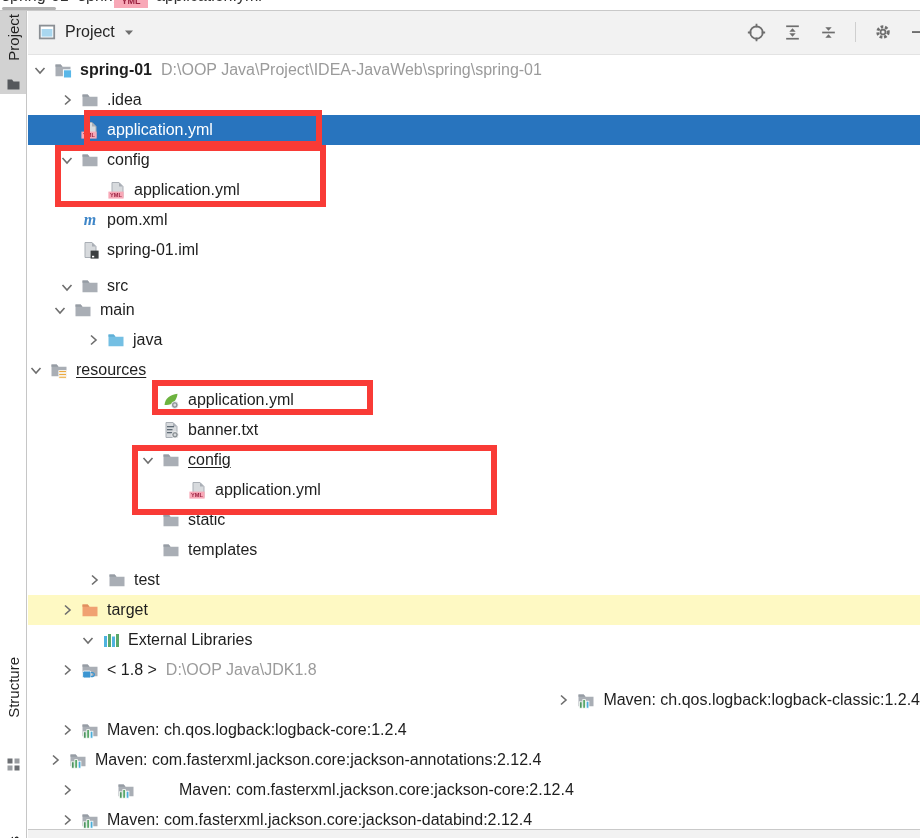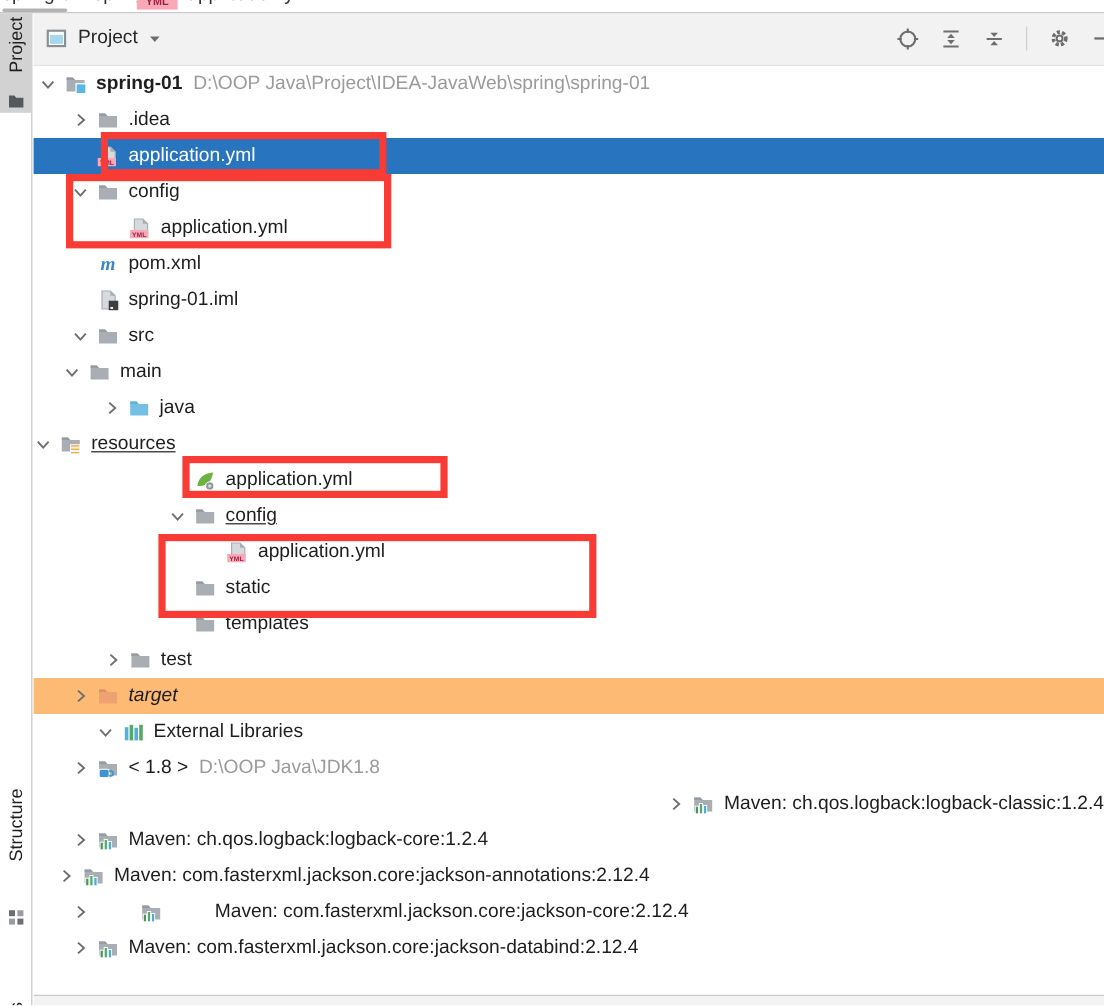--- a/index.html
+++ b/index.html
@@ -33,21 +33,21 @@
   .tb-title{font-size:16px;color:#262626;margin:0 6px 0 9px;}
   .tb-right{margin-left:auto;display:flex;align-items:center;gap:17px;}
   .tb-btn{line-height:0;cursor:default;}
   .tb-sep{width:1px;height:20px;background:#CFCFCF;}
   .tb-dash{margin-right:-8px;}
 
   
   .tree{position:absolute;top:45px;left:0;width:892px;}
   .tree-row{height:30px;display:flex;align-items:center;font-size:16px;color:#1E1E1E;white-space:nowrap;}
   .tree-row.selected{background:#2874BE;color:#FFFFFF;}
-  .tree-row.row-yellow{background:#fdba74;font-style:italic;}
+  .tree-row.row-yellow{background:#fef9c3;}
   .chev{width:16px;height:16px;margin-right:6px;flex:none;line-height:0;}
   .nicon{width:18px;height:18px;margin-right:8px;flex:none;line-height:0;position:relative;}
   .lbl{}
   .lbl.bold{font-weight:bold;}
   .lbl.underline{text-decoration:underline;text-underline-offset:2px;}
   .fpath{color:#9B9B9B;margin-left:9px;}
 
   .bottomstrip{position:absolute;left:28px;top:829px;width:892px;height:9px;background:#F2F2F2;
                border-top:1px solid #C9C9C9;box-sizing:border-box;z-index:3;}
 
@@ -210,21 +210,21 @@
         <div class="tree-row" style="padding-left: 31px;">
           <span class="chev"></span>
           <span class="nicon"><svg width="18" height="18" viewBox="0 0 18 18">
               <path d="M4 1.5h7l4 4v11H4z" fill="#D7DADD" stroke="#A9AEB5" stroke-width="1"></path>
               <path d="M11 1.5l4 4h-4z" fill="#A9AEB5"></path>
               <rect x="9.6" y="9.6" width="8" height="8" fill="#3B3E40"></rect>
               <rect x="11" y="14.8" width="2.2" height="1.6" fill="#FFFFFF"></rect>
             </svg></span>
           <span class="lbl">spring-01.iml</span>
         </div>
-        <div class="tree-row" style="padding-left: 31px;">
+        <div class="tree-row" style="padding-left: 31px; align-items: flex-end;">
           <span class="chev"><svg width="16" height="16" viewBox="0 0 16 16">
               <path d="M3.5 6L8 11l4.5-5" fill="none" stroke="#6E6E6E" stroke-width="1.6"></path>
             </svg></span>
           <span class="nicon"><svg width="18" height="18" viewBox="0 0 18 18">
               <path d="M1.5 3.5h5.2l1.8 2.2h8V15.2h-15z" fill="#A9AEB5"></path>
               <path d="M1.5 3.5h5.2l1.8 2.2h-7z" fill="#969CA4"></path>
             </svg></span>
           <span class="lbl">src</span>
         </div>
         <div class="tree-row" style="padding-left: 24px;">
@@ -263,20 +263,33 @@
           <span class="lbl underline">resources</span>
         </div>
         <div class="tree-row" style="padding-left: 112px;">
           <span class="chev"></span>
           <span class="nicon"><svg width="18" height="18" viewBox="0 0 18 18">
               <path d="M2.5 14C3 7.5 8 3.5 15.5 2.8 14.8 9.5 10.5 14 4.5 14z" fill="#6DB33F"></path>
               <circle cx="12.8" cy="14" r="3.4" fill="#8E9498" stroke="#FFFFFF" stroke-width="0.8"></circle>
               <circle cx="12.8" cy="14" r="1.4" fill="#D9DCDE"></circle>
             </svg></span>
           <span class="lbl">application.yml</span>
+        </div>
+        <div class="tree-row" style="padding-left: 112px;">
+          <span class="chev"></span>
+          <span class="nicon"><svg width="18" height="18" viewBox="0 0 18 18">
+              <path d="M4 1.5h7l4 4v11H4z" fill="#D7DADD" stroke="#A9AEB5" stroke-width="1"></path>
+              <path d="M11 1.5l4 4h-4z" fill="#A9AEB5"></path>
+              <rect x="5" y="5" width="7" height="1.3" fill="#5F6B76"></rect>
+              <rect x="5" y="8" width="5.5" height="1.3" fill="#5F6B76"></rect>
+              <rect x="5" y="11" width="6.5" height="1.3" fill="#5F6B76"></rect>
+              <circle cx="13" cy="13.8" r="3.3" fill="#8E9498" stroke="#FFFFFF" stroke-width="0.8"></circle>
+              <circle cx="13" cy="13.8" r="1.3" fill="#D9DCDE"></circle>
+            </svg></span>
+          <span class="lbl">banner.txt</span>
         </div>
         <div class="tree-row" style="padding-left: 112px;">
           <span class="chev"><svg width="16" height="16" viewBox="0 0 16 16">
               <path d="M3.5 6L8 11l4.5-5" fill="none" stroke="#6E6E6E" stroke-width="1.6"></path>
             </svg></span>
           <span class="nicon"><svg width="18" height="18" viewBox="0 0 18 18">
               <path d="M1.5 3.5h5.2l1.8 2.2h8V15.2h-15z" fill="#A9AEB5"></path>
               <path d="M1.5 3.5h5.2l1.8 2.2h-7z" fill="#969CA4"></path>
             </svg></span>
           <span class="lbl underline">config</span>

